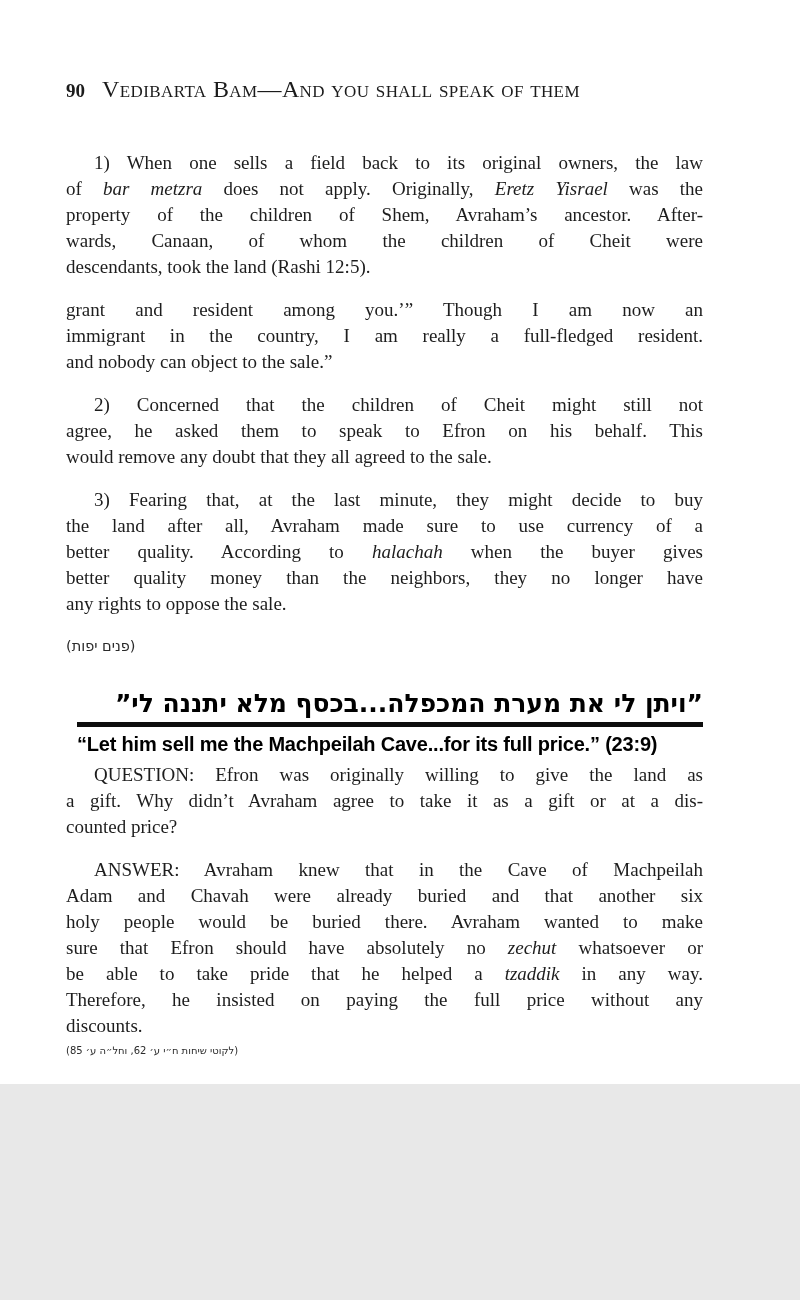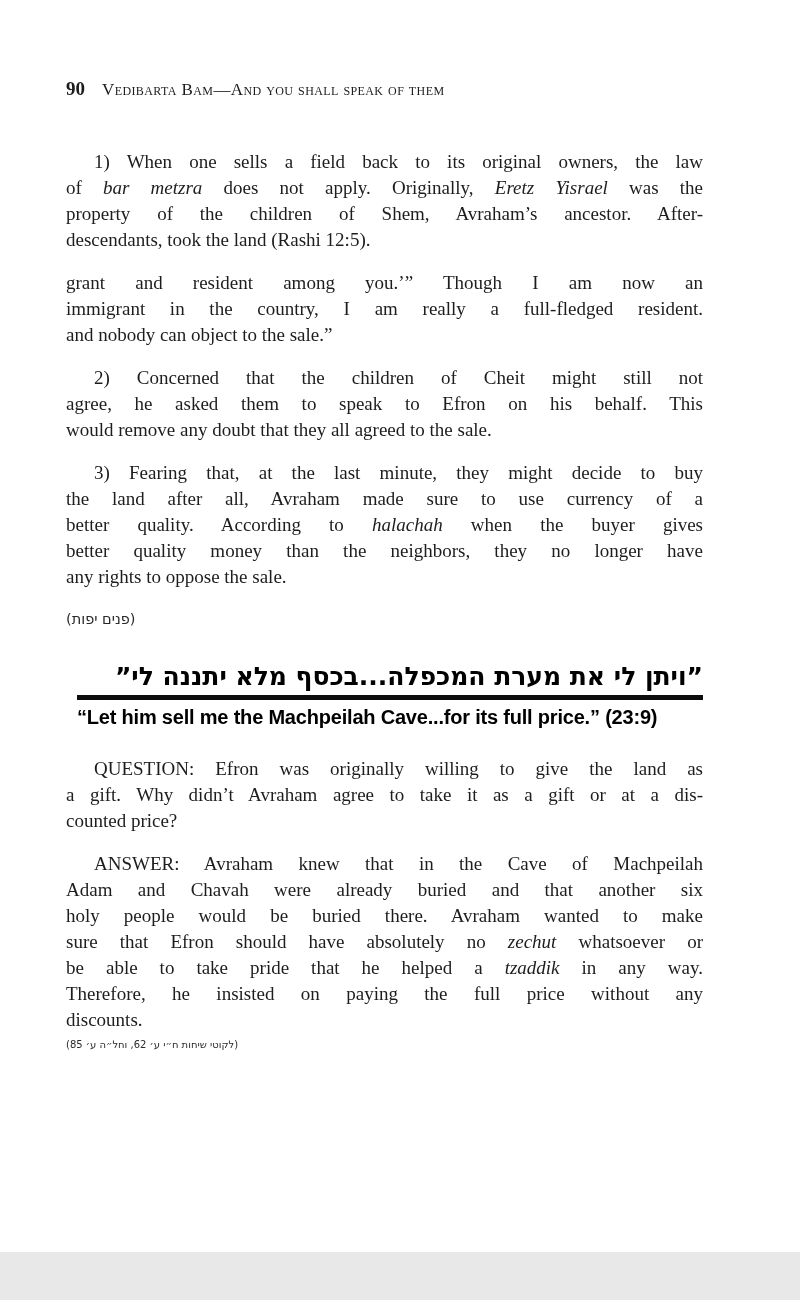--- a/index.html
+++ b/index.html
@@ -1,20 +1,20 @@
 <!DOCTYPE html>
 <html lang="en"><head>
 <meta charset="utf-8">
 <style>
   * { margin: 0; padding: 0; box-sizing: border-box; }
   html, body { background: #e8e8e8; }
   .page {
     position: relative;
     width: 800px;
-    height: 1252px;
+    height: 1084px;
     background: #ffffff;
     margin: 0 auto;
     font-family: "Liberation Serif", serif;
     color: #1d1d1d;
     overflow: hidden;
   }
   .content {
     position: absolute;
     left: 66px;
     top: 78px;
@@ -27,21 +27,21 @@
     gap: 17px;
     color: #1b1b1b;
     line-height: 22px;
   }
   .page-num {
     font-weight: bold;
     font-size: 19px;
   }
   .book-title {
     font-variant-caps: small-caps;
-    font-size: 17px;
+    font-size: 24px;
     letter-spacing: 0.4px;
   }
   
   .body-block { margin-top: 48px; }
   .para { font-size: 19px; }
   .para + .para { margin-top: 17px; }
   .line {
     line-height: 26px;
     text-align: justify;
     text-align-last: justify;
@@ -84,39 +84,40 @@
   }
   .heading-english {
     font-family: "Liberation Sans", sans-serif;
     font-weight: bold;
     font-size: 20px;
     line-height: 28px;
     letter-spacing: -0.2px;
     margin-top: 3px;
     color: #000;
   }
-  .qa-block { margin-top: 25px; }
+  .qa-block { margin-top: 4px; }
 </style>
 </head>
 <body>
 
 <div class="page">
   <div class="content">
 
     <div class="running-header">
       <span class="page-num">90</span>
       <span class="book-title">Vedibarta Bam—And you shall speak of them</span>
     </div>
 
     <div class="body-block">
       <div>
           <div class="para">
             <div class="line first">1) When one sells a field back to its original owners, the law</div>
             <div class="line">of <em>bar metzra</em> does not apply. Originally, <em>Eretz Yisrael</em> was the</div>
             <div class="line">property of the children of Shem, Avraham’s ancestor. After-</div>
+            <div class="line">wards, Canaan, of whom the children of Cheit were</div>
             <div class="line last">descendants, took the land (Rashi 12:5).</div>
           </div>
           <div class="para">
             <div class="line">grant and resident among you.’” Though I am now an</div>
             <div class="line">immigrant in the country, I am really a full-fledged resident.</div>
             <div class="line last">and nobody can object to the sale.”</div>
           </div>
           <div class="para">
             <div class="line first">2) Concerned that the children of Cheit might still not</div>
             <div class="line">agree, he asked them to speak to Efron on his behalf. This</div>

